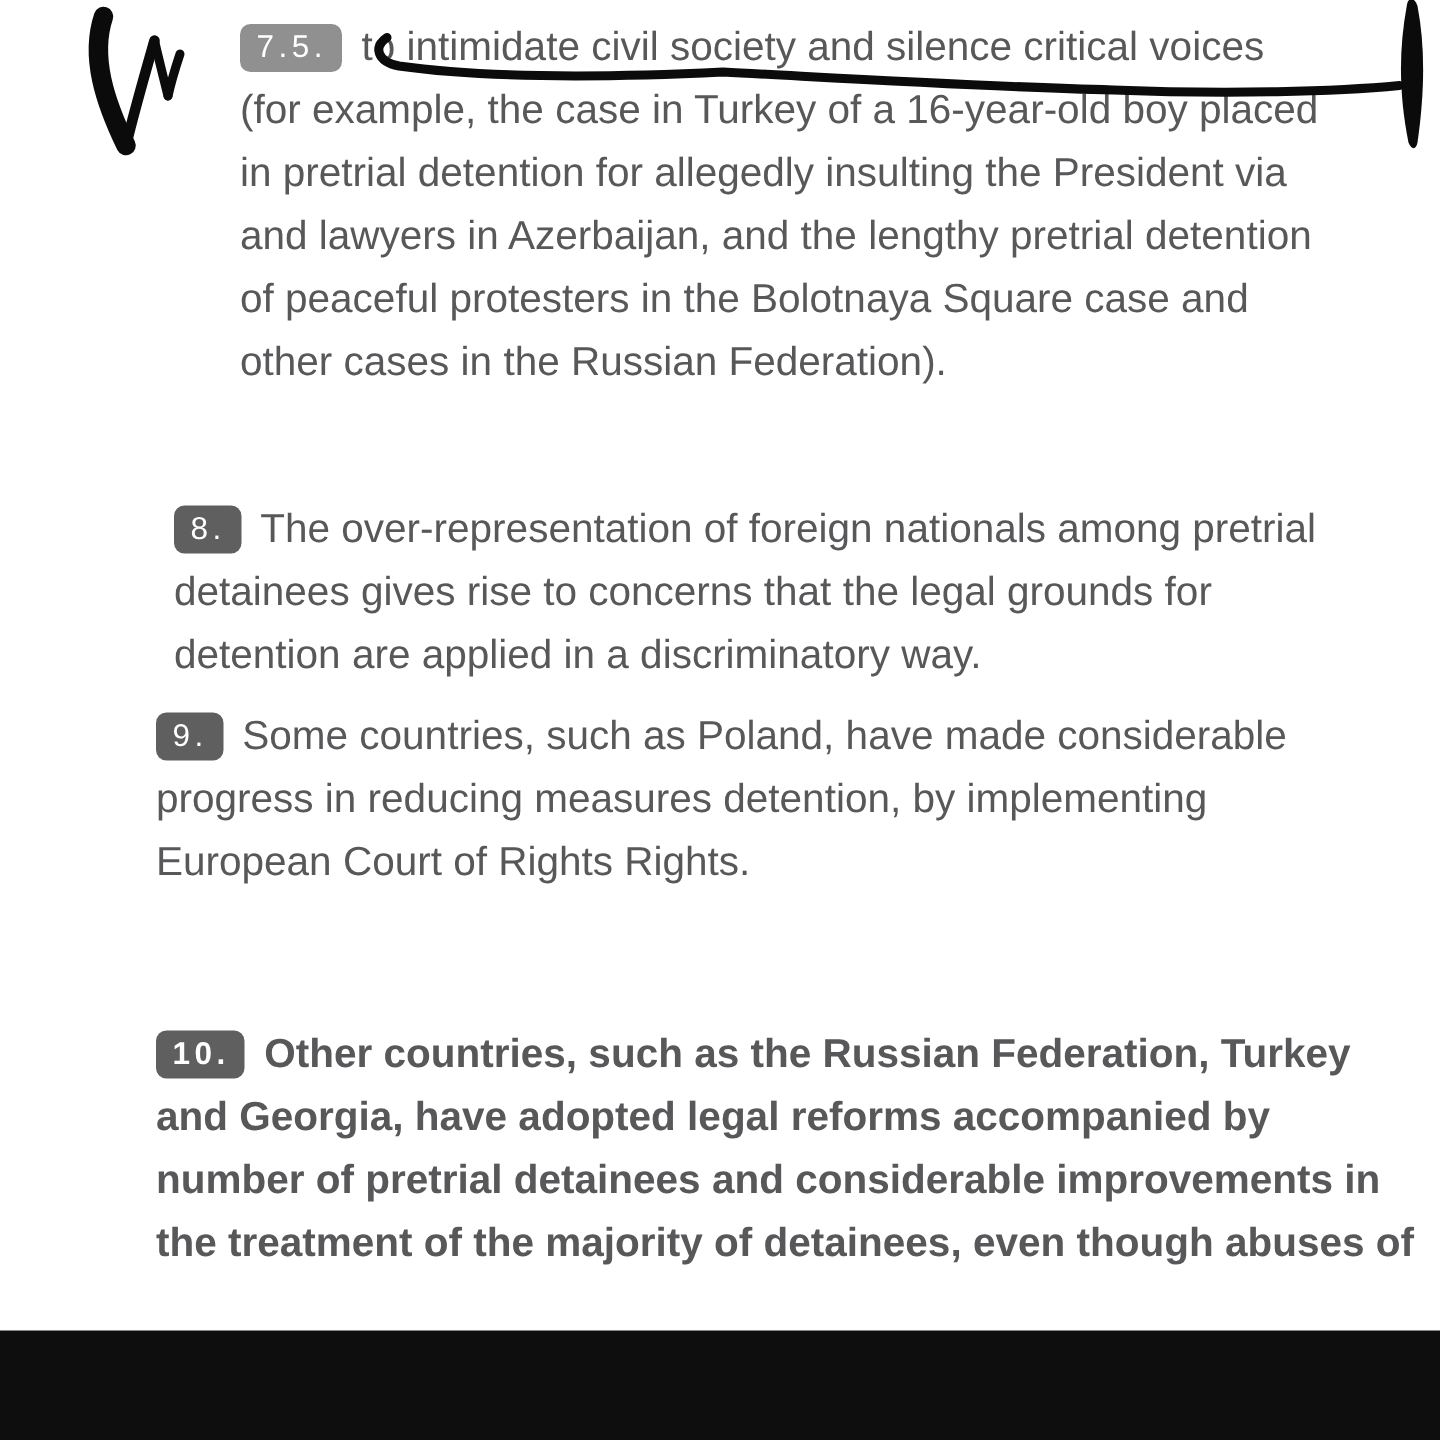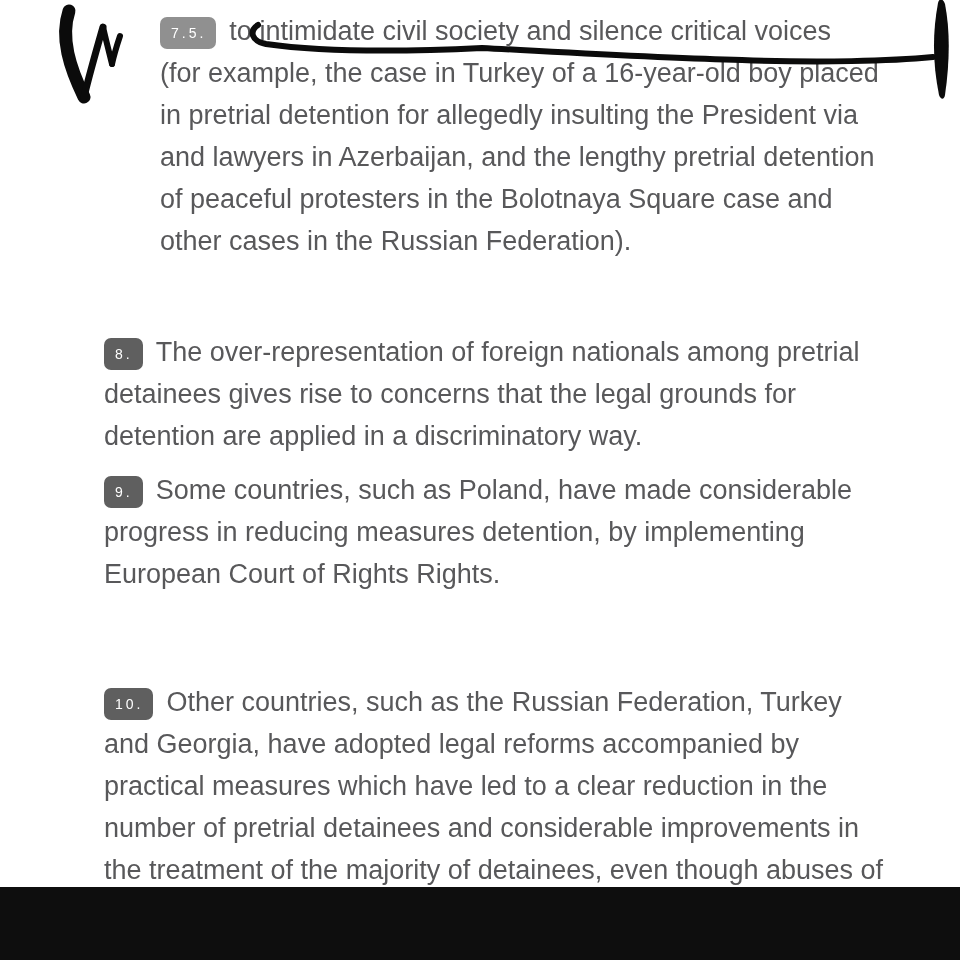--- a/index.html
+++ b/index.html
@@ -13,34 +13,34 @@
     position:absolute;inset:0;
     color:#58585a;
     font-size:27px;
   }
   .para{position:absolute;}
   .line{
     height:42px;line-height:42px;white-space:nowrap;
   }
   .badge{
     display:inline-block;
-    font-size:14px;line-height:26px;
+    font-size:21px;line-height:26px;
     letter-spacing:3px;
     color:#ffffff;
     padding:3px 10px 3px 11px;
     border-radius:7px;
     margin-right:13px;
     transform:translateY(-2px);
   }
   .badge.hl{background:#909090;}
   .badge.dk{background:#5f5f5f;}
   .para-75{left:160px;top:10px;}
-  .para-8{left:104px;top:331px;}
+  .para-8{left:116px;top:331px;}
   .para-9{left:104px;top:469px;}
-  .para-10{left:104px;top:681px;}
+  .para-10{left:104px;top:681px;font-weight:bold;}
   
   .pen-overlay{
     position:absolute;left:0;top:0;width:960px;height:960px;
     pointer-events:none;
   }
   
   .bbar{
     position:absolute;left:0;top:887px;width:960px;height:73px;
     background:#0e0e0e;
   }
@@ -67,21 +67,20 @@
 
   <div class="para para-9">
     <div class="line"><span class="badge dk">9.</span><span>Some countries, such as Poland, have made considerable</span></div>
     <div class="line">progress in reducing measures detention, by implementing</div>
     <div class="line">European Court of Rights Rights.</div>
   </div>
 
   <div class="para para-10">
     <div class="line"><span class="badge dk">10.</span><span>Other countries, such as the Russian Federation, Turkey</span></div>
     <div class="line">and Georgia, have adopted legal reforms accompanied by</div>
-    <div class="line">practical measures which have led to a clear reduction in the</div>
     <div class="line">number of pretrial detainees and considerable improvements in</div>
     <div class="line">the treatment of the majority of detainees, even though abuses of</div>
   </div>
 
 </div>
 
 <svg class="pen-overlay" viewBox="0 0 960 960">
 
   <g stroke="#0b0b0b" fill="none" stroke-linecap="round" stroke-linejoin="round">
     <path d="M 69,11 C 60,38 70,68 84,97" stroke-width="13"></path>

